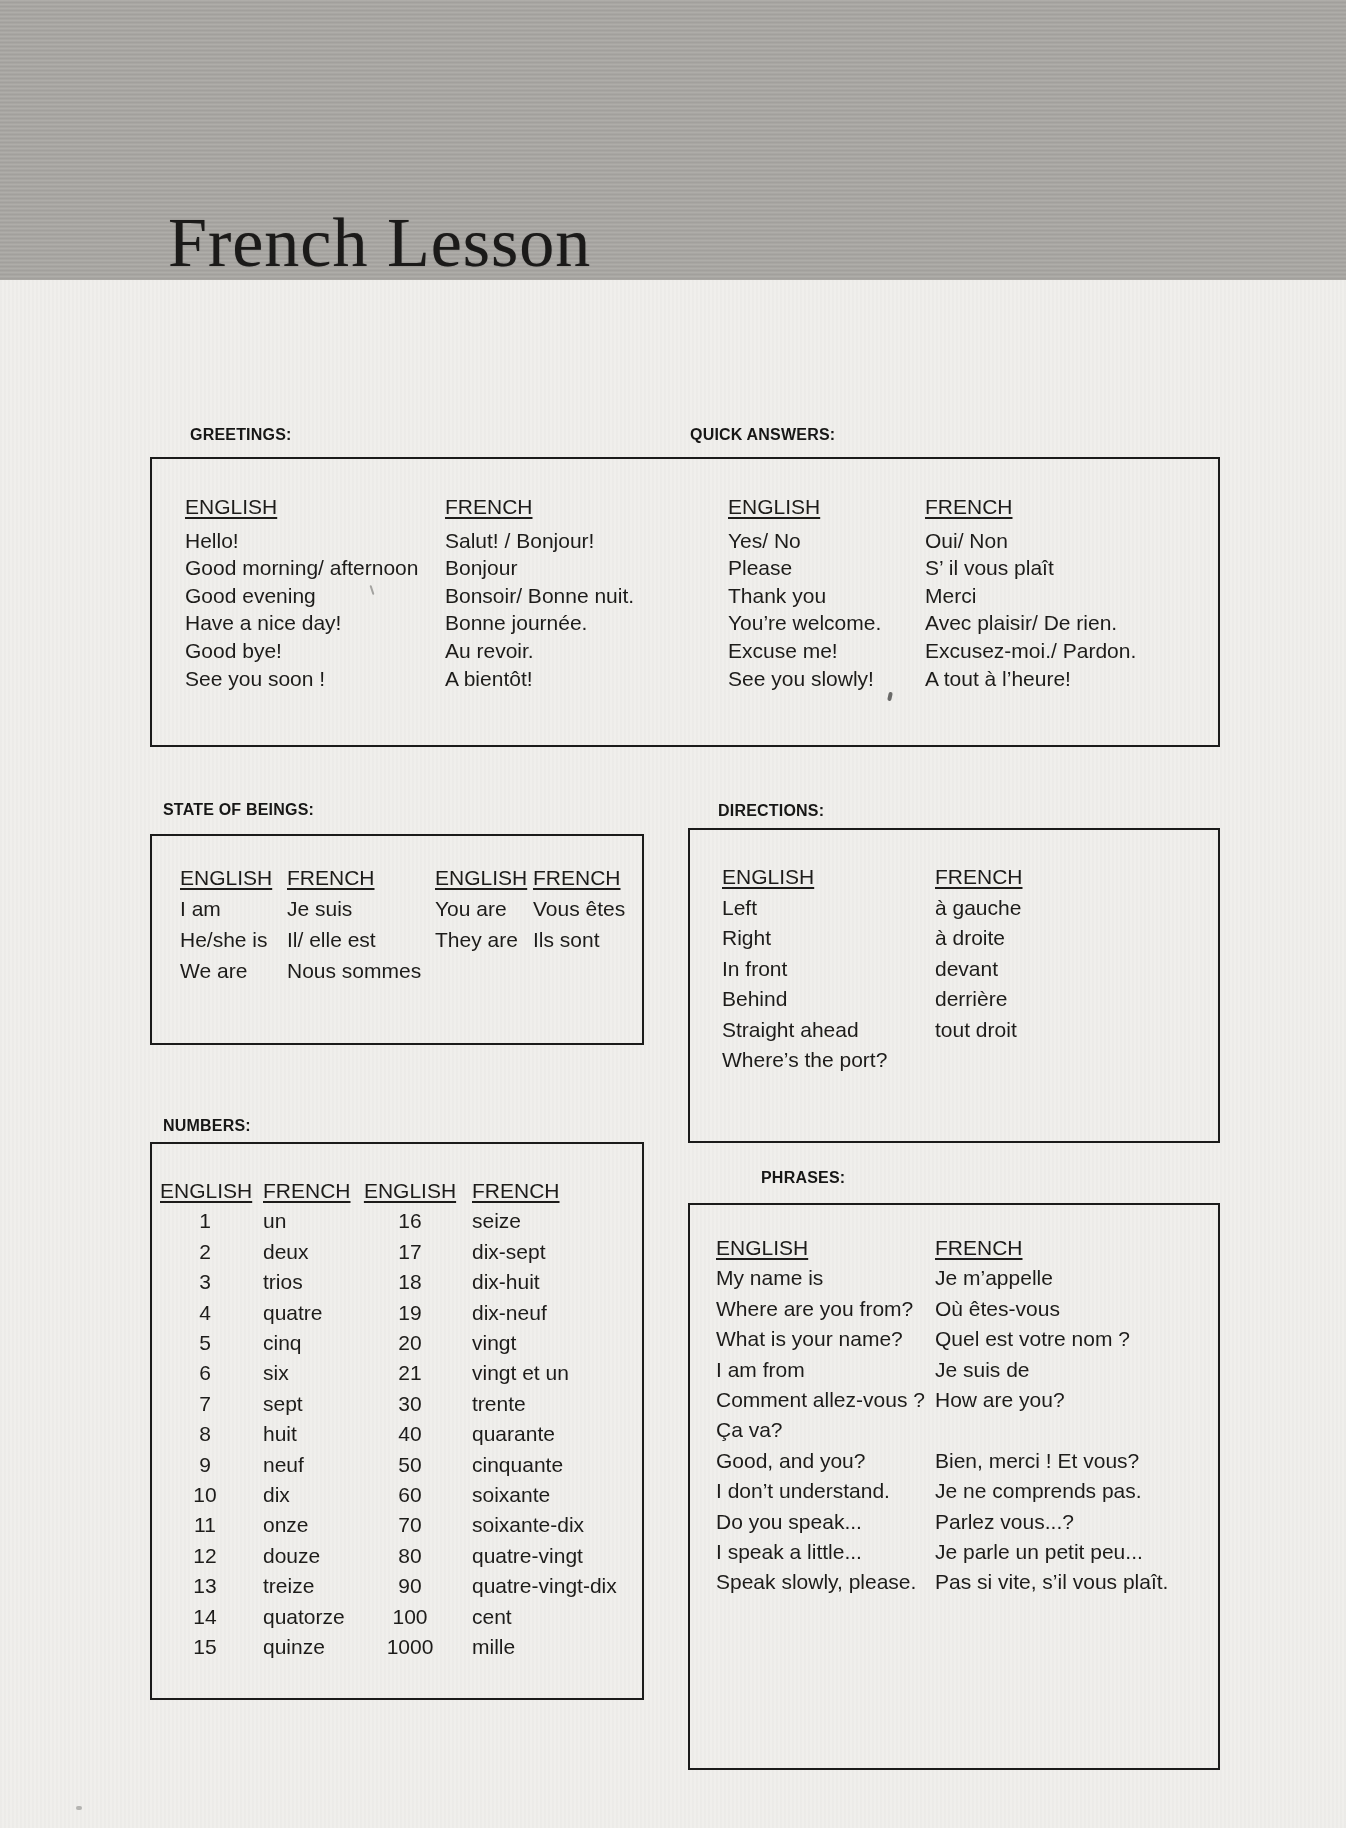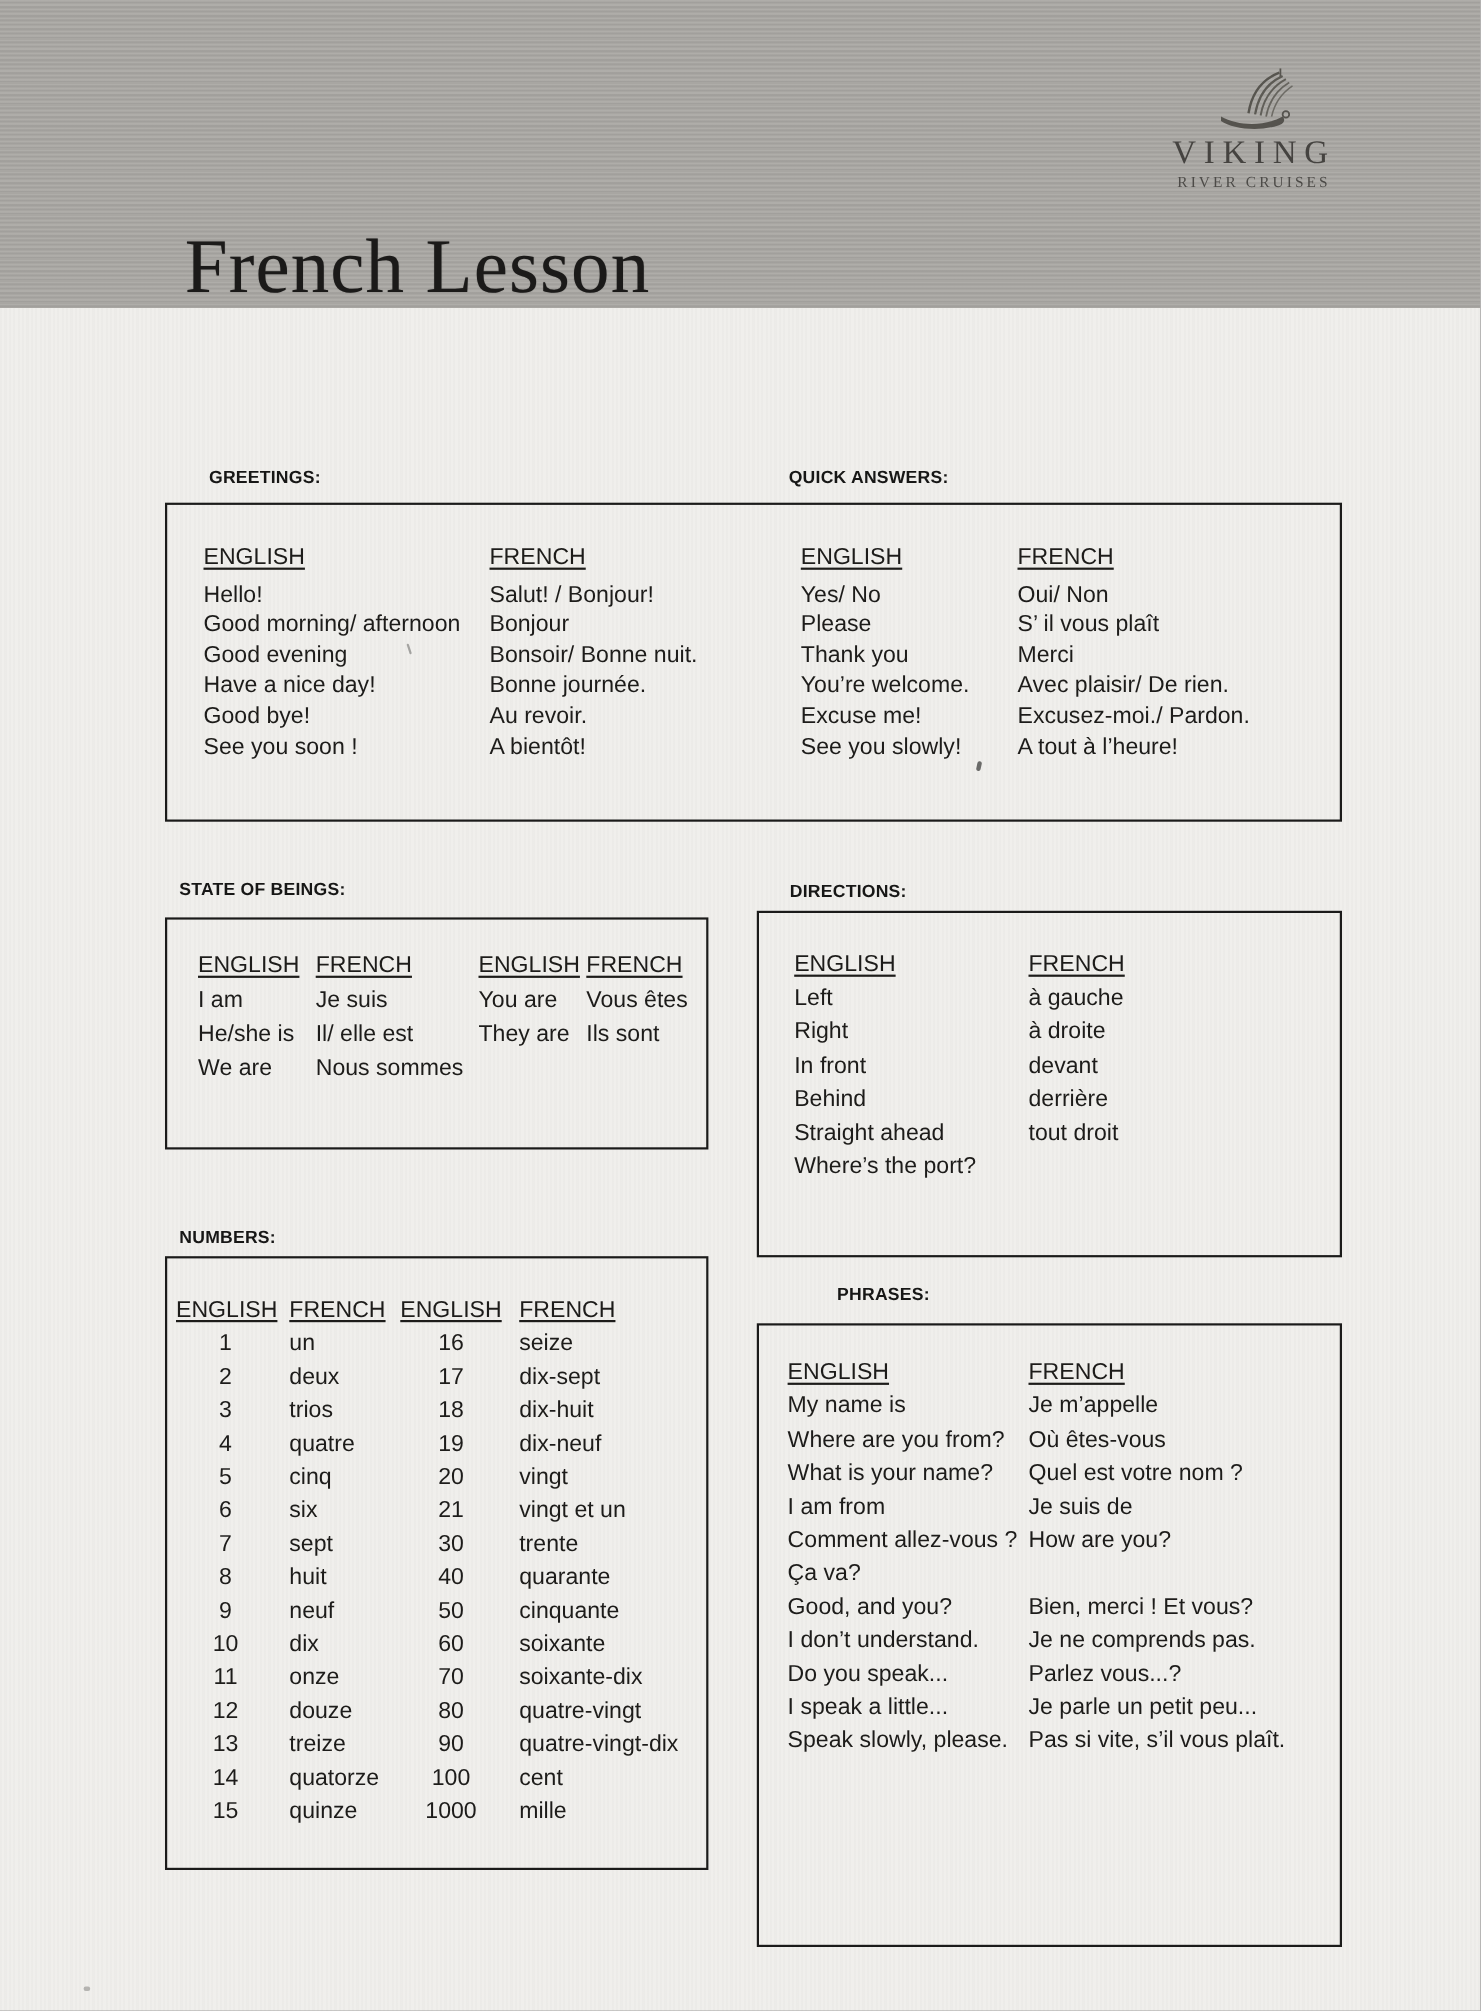--- a/index.html
+++ b/index.html
@@ -31,21 +31,21 @@
     font-family:"Liberation Serif", serif;font-size:30px;letter-spacing:7px;
     color:#454340;margin-top:2px;white-space:nowrap;
   }
   .logo-sub{
     font-family:"Liberation Serif", serif;font-size:14px;letter-spacing:2.8px;
     color:#4d4b48;margin-top:3px;white-space:nowrap;
   }
   
   .sh{position:absolute;font-size:16px;line-height:25px;font-weight:700;color:#171716;letter-spacing:0.2px;}
   .sh-greetings{left:190px;top:422px;}
-  .sh-quick{left:717px;top:422px;}
+  .sh-quick{left:690px;top:422px;}
   .sh-state{left:163px;top:797px;}
   .sh-directions{left:718px;top:798px;}
   .sh-numbers{left:163px;top:1101px;margin-top:12px;}
   .sh-phrases{left:717px;top:1165px;margin-left:44px;}
   
   .bx{position:absolute;border:2px solid #1b1b1a;}
   .bx-greet{left:150px;top:457px;width:1066px;height:286px;}
   .bx-state{left:150px;top:834px;width:490px;height:207px;}
   .bx-dir{left:688px;top:828px;width:528px;height:311px;}
   .bx-num{left:150px;top:1142px;width:490px;height:554px;}
@@ -70,36 +70,20 @@
   .art-tick{left:371px;top:585px;width:2px;height:10px;transform:rotate(-18deg);opacity:0.45;}
   .art-speck{left:76px;top:1806px;width:6px;height:4px;opacity:0.35;}
 </style>
 </head>
 <body>
 
 <div class="page">
 
   <div class="band">
     <div class="title">French Lesson</div>
-    <div class="logo">
-      <span>
-        <svg width="76" height="58" viewBox="0 0 76 58" fill="none" xmlns="http://www.w3.org/2000/svg">
-          <line x1="62" y1="0" x2="62" y2="9" stroke="#57554f" stroke-width="1.6"></line>
-          <path d="M61 4 C46 10 36 22 33 41" stroke="#57554f" stroke-width="2.2" fill="none"></path>
-          <path d="M64 7 C51 13 42 24 39 42" stroke="#5c5a54" stroke-width="2" fill="none"></path>
-          <path d="M67 10 C56 16 47 26 44 43" stroke="#615f59" stroke-width="1.8" fill="none"></path>
-          <path d="M70 13 C60 19 52 28 49 44" stroke="#67655f" stroke-width="1.6" fill="none"></path>
-          <path d="M73 16 C64 22 57 30 54 44" stroke="#6d6b65" stroke-width="1.4" fill="none"></path>
-          <path d="M8 44 C24 53 48 53 64 44 C67 47 65 51 60 52 C42 58 18 55 8 48 Z" fill="#55534e"></path>
-          <circle cx="67" cy="42" r="3" stroke="#55534e" stroke-width="1.6" fill="none"></circle>
-        </svg>
-      </span>
-      <div class="logo-name">VIKING</div>
-      <div class="logo-sub">RIVER CRUISES</div>
-    </div>
   </div>
 
   <div class="sh sh-greetings">GREETINGS:</div>
   <div class="sh sh-quick">QUICK ANSWERS:</div>
   <div class="sh sh-state">STATE OF BEINGS:</div>
   <div class="sh sh-directions">DIRECTIONS:</div>
   <div class="sh sh-numbers">NUMBERS:</div>
   <div class="sh sh-phrases">PHRASES:</div>
 
   <div class="bx bx-greet"></div>

